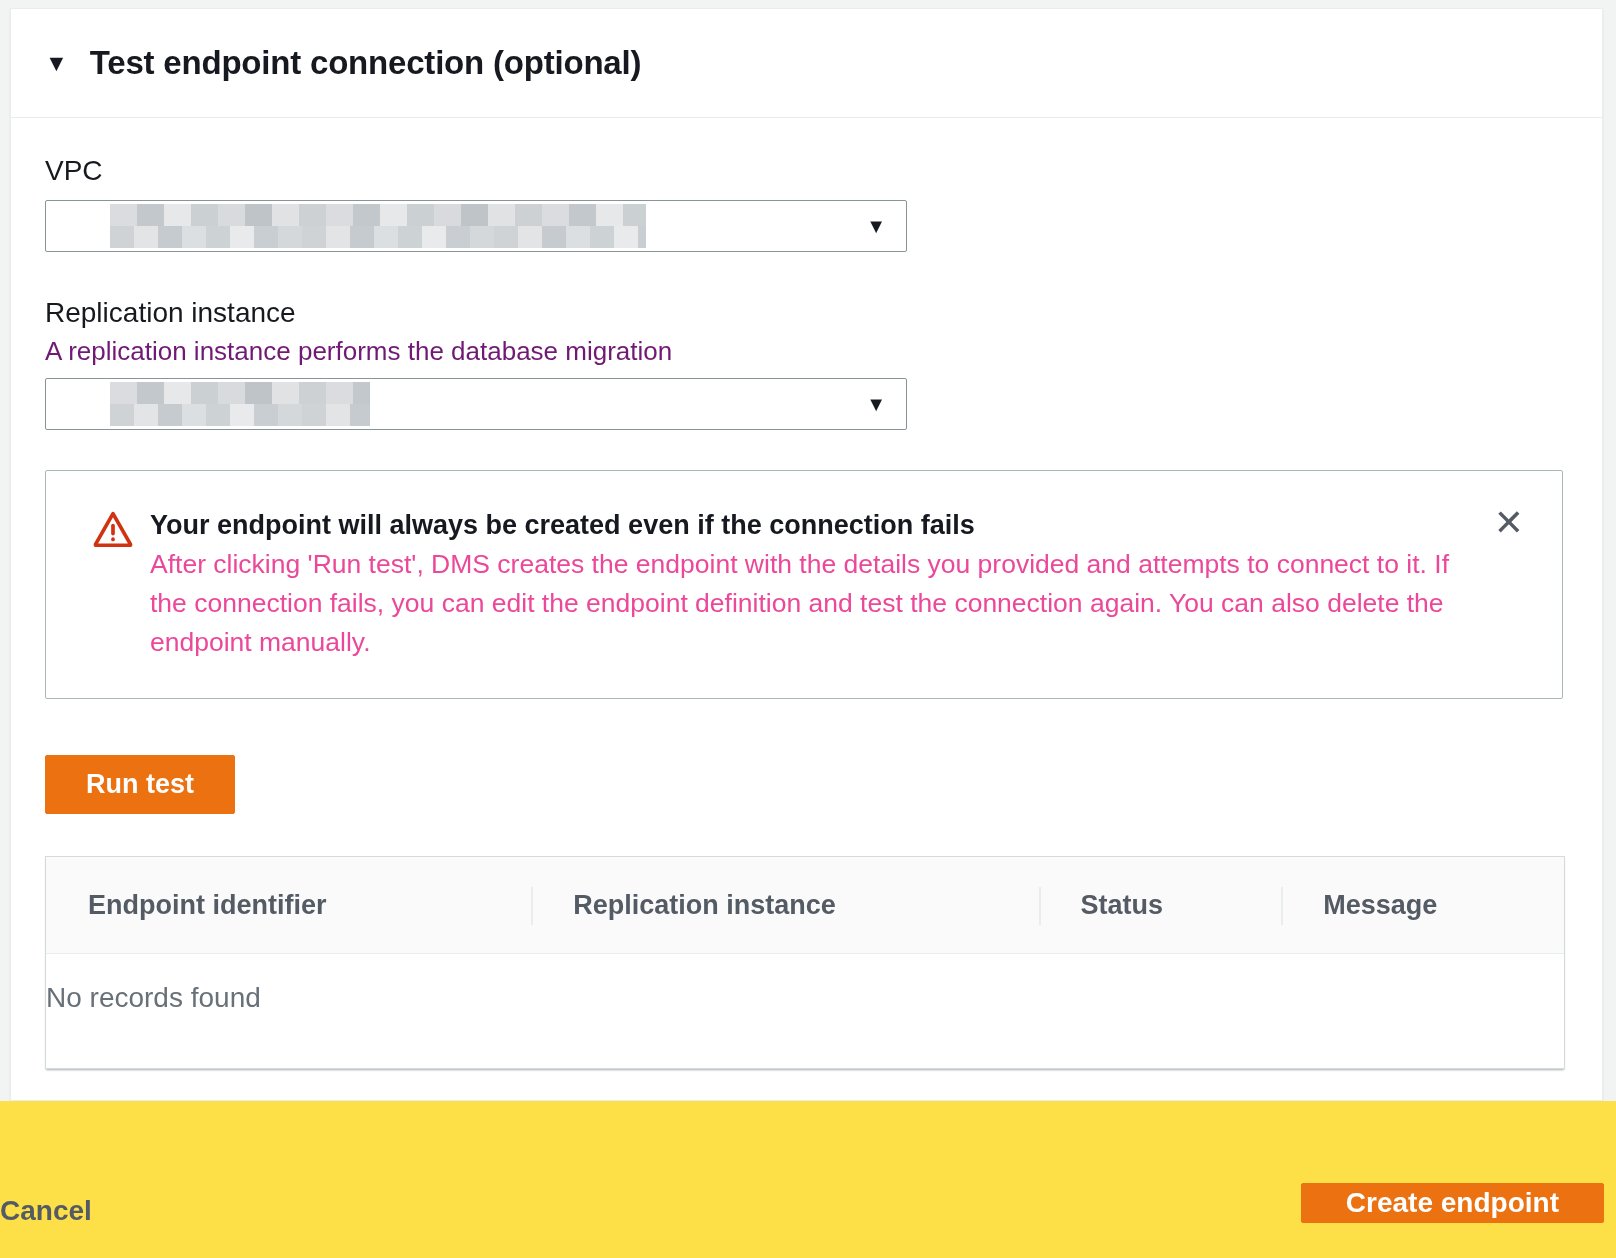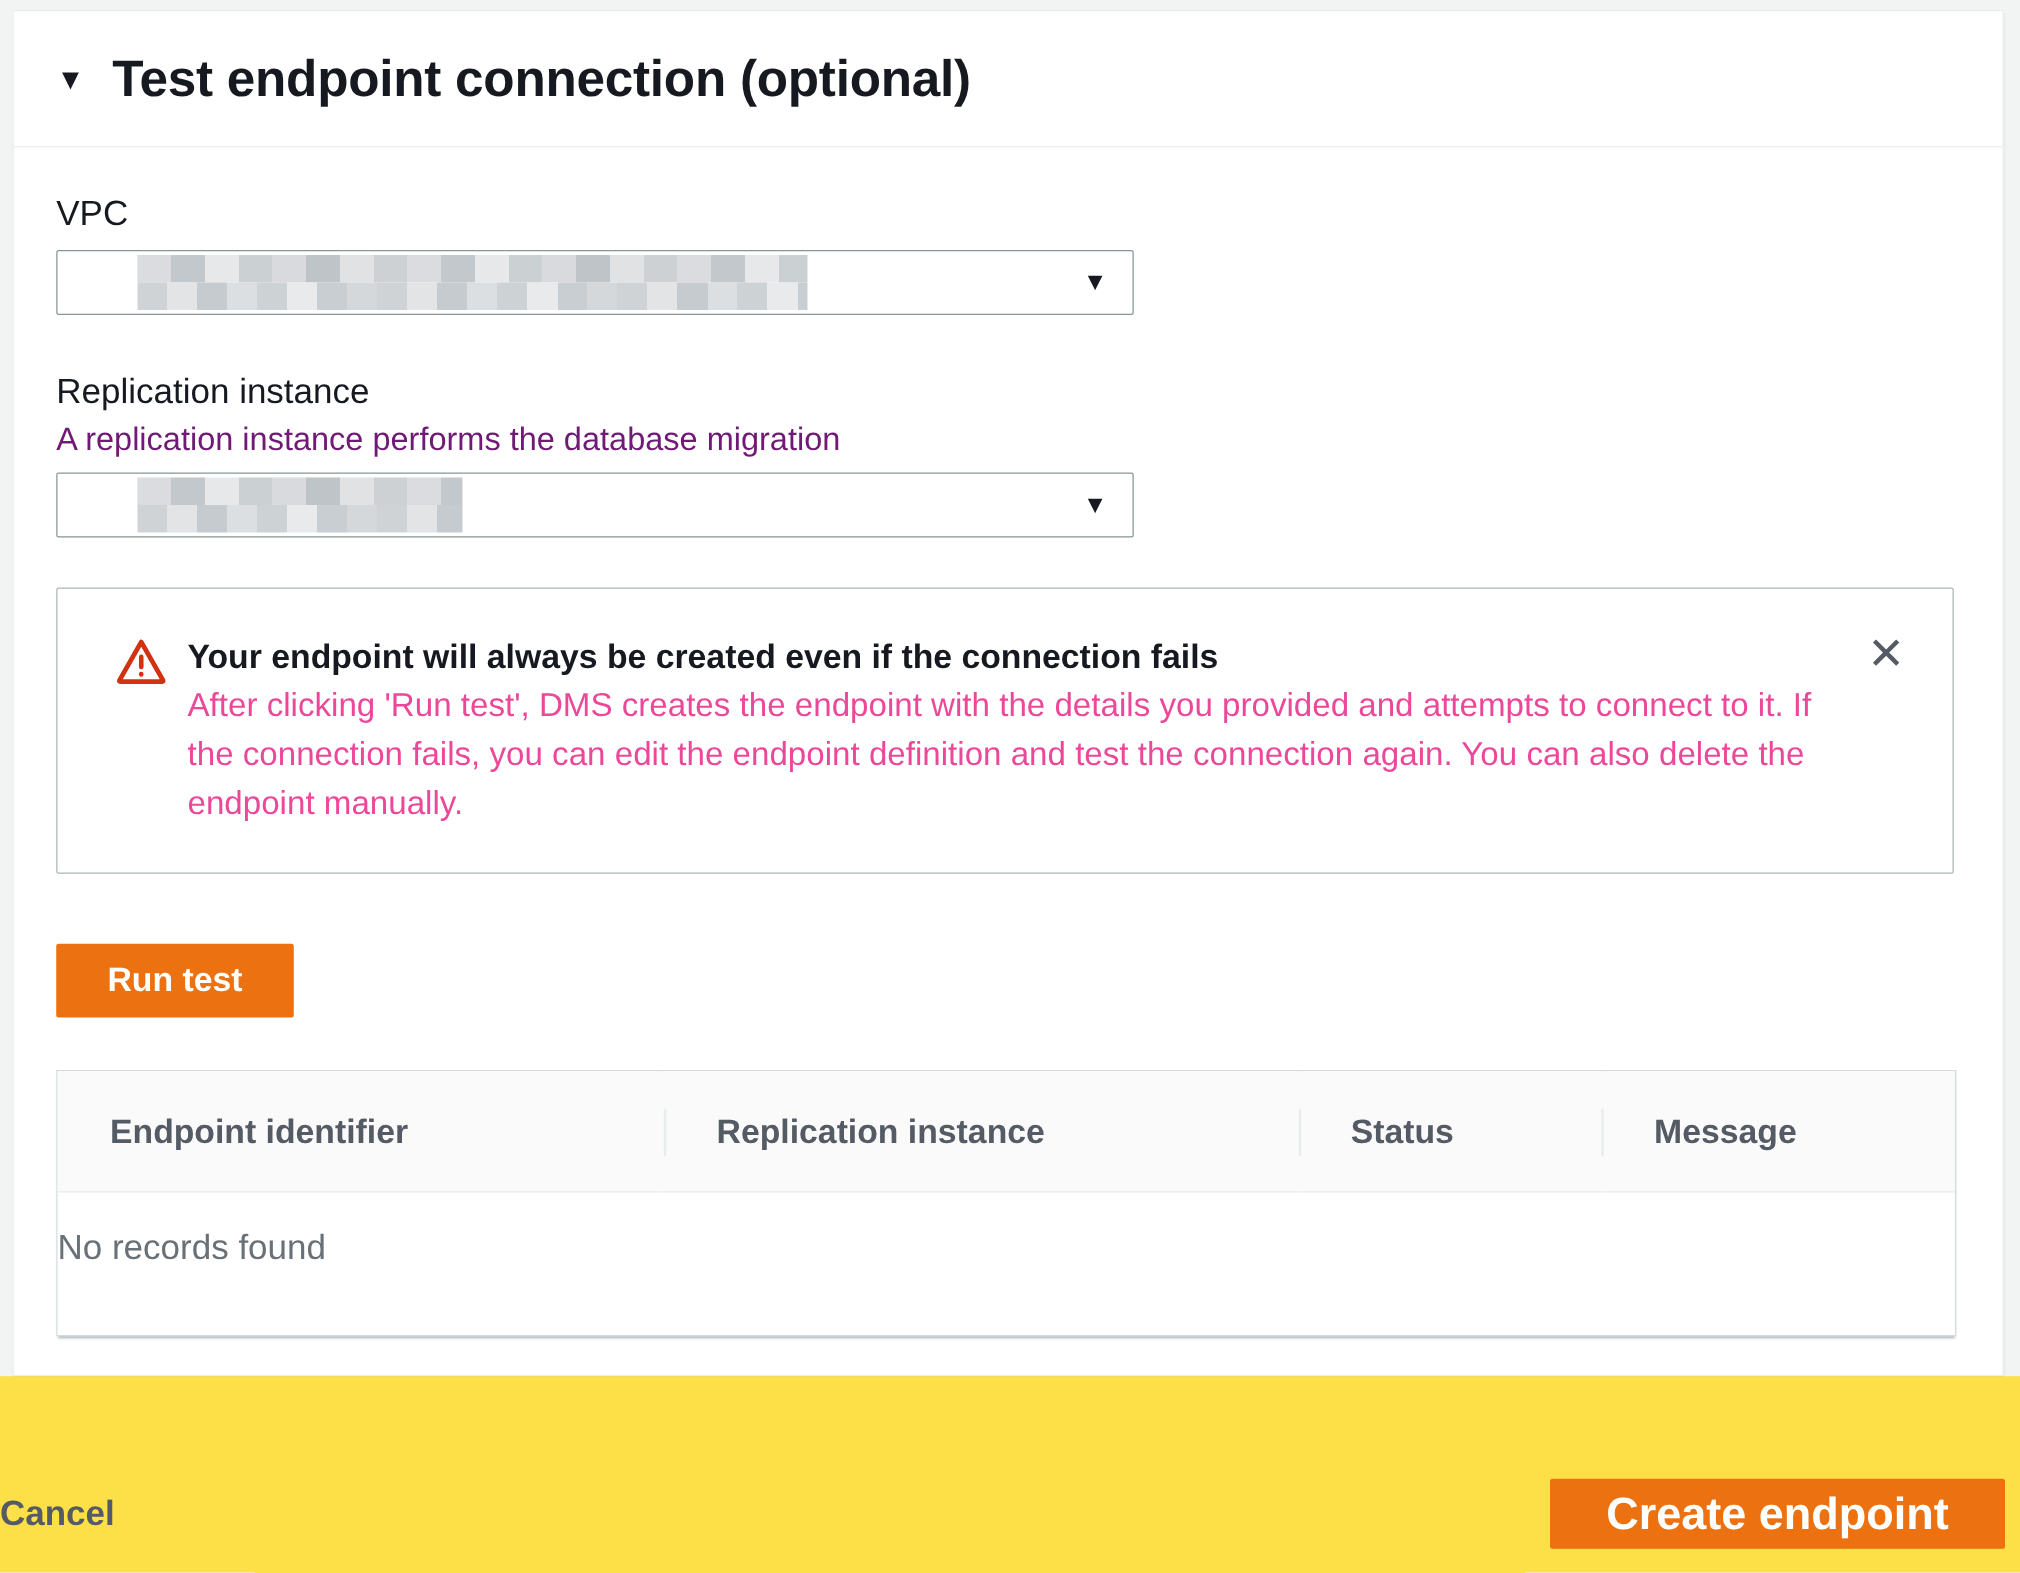--- a/index.html
+++ b/index.html
@@ -14,21 +14,21 @@
   .panel {
     position:absolute; left:10px; top:8px; width:1593px; height:1093px;
     background:#ffffff; border:1px solid #eaeded;
     box-shadow:0 2px 2px -1px rgba(0,28,36,.35);
   }
   .panel-header {
     height:109px; display:flex; align-items:center; gap:22px;
     padding:0 34px; border-bottom:1px solid #eaeded; cursor:pointer;
   }
   .collapse-arrow { font-size:23px; color:#16191f; line-height:1; }
-  .panel-title { font-size:41px; font-weight:bold; color:#16191f; letter-spacing:-0.2px; }
+  .panel-title { font-size:33px; font-weight:bold; color:#16191f; letter-spacing:-0.2px; }
 
   .panel-body { padding:36px 34px 0 34px; }
 
   
   .field-label { font-size:28px; color:#16191f; line-height:34px; }
   .field-desc  { font-size:26px; color:#701a75; line-height:30px; margin-top:6px; }
   .select {
     margin-top:12px; width:862px; height:52px; background:#fff;
     border:1px solid #879596; border-radius:2px;
     display:flex; align-items:center; justify-content:space-between;
@@ -89,21 +89,21 @@
   
   .footer {
     position:absolute; left:0; top:1101px; right:0; height:157px;
     display:flex; justify-content:space-between; align-items:flex-start;
     gap:56px; padding:82px 12px 0 0; background:#fde047;
   }
   .cancel-btn {
     background:none; border:none; font-size:28px; font-weight:bold; color:#545b64;
     line-height:56px; cursor:pointer; font-family:"Liberation Sans", sans-serif;
   }
-  .create-btn { height:56px; padding:0 44px; font-size:36px; }
+  .create-btn { height:40px; padding:0 44px; font-size:28px; }
 </style>
 </head>
 <body>
 
 <div class="panel">
 
   <div class="panel-header">
     <span class="collapse-arrow">▼</span>
     <span class="panel-title">Test endpoint connection (optional)</span>
   </div>

